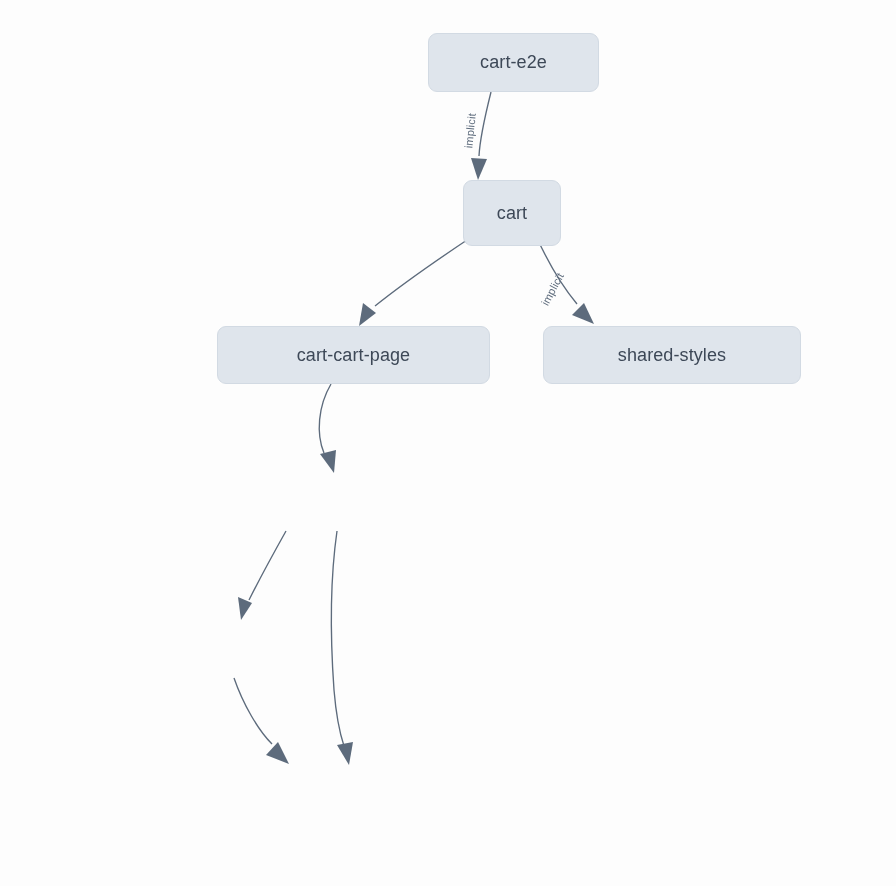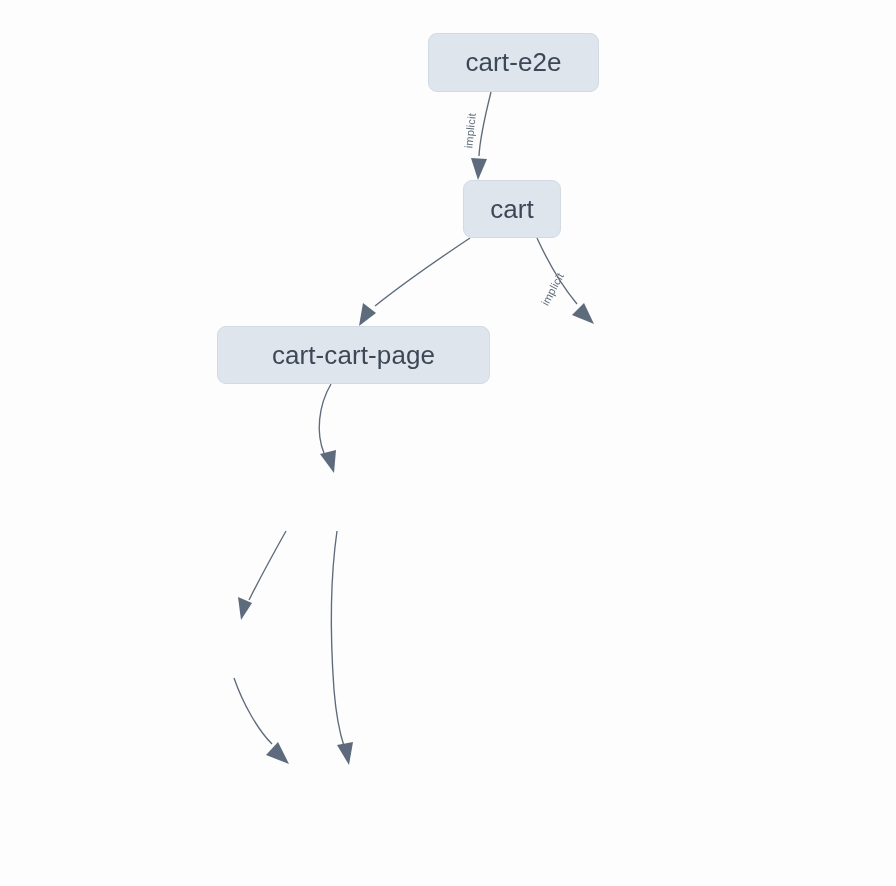--- a/index.html
+++ b/index.html
@@ -32,21 +32,21 @@
     position: absolute;
     box-sizing: border-box;
     display: flex;
     align-items: center;
     justify-content: center;
     background: #dfe5ec;
     border: 1px solid #d2dae3;
     border-radius: 9px;
     color: #3d4857;
     font-family: "Liberation Sans", sans-serif;
-    font-size: 26px;
+    font-size: 18px;
     font-weight: 400;
     letter-spacing: 0.1px;
     white-space: nowrap;
     cursor: pointer;
     user-select: none;
   }
   .graph-node .node-label {
     pointer-events: none;
   }
   .edge-path {
@@ -109,25 +109,28 @@
 
     <text class="edge-label" x="474" y="131" text-anchor="middle" transform="rotate(-84 474 131)">implicit</text>
 
     <text class="edge-label" x="556" y="291" text-anchor="middle" transform="rotate(-62 556 291)">implicit</text>
   </svg>
 
   <div class="graph-node" style="left:428px; top:33px; width:171px; height:59px;">
     <span class="node-label">cart-e2e</span>
   </div>
 
-  <div class="graph-node" style="left:463px; top:180px; width:98px; height:58px;">
+  <div class="graph-node" style="left:463px; top:180px; width:98px; height:66px;">
     <span class="node-label">cart</span>
   </div>
 
   <div class="graph-node" style="left:217px; top:326px; width:273px; height:58px;">
     <span class="node-label">cart-cart-page</span>
   </div>
 
+  <div class="graph-node" style="left:543px; top:326px; width:258px; height:58px;">
+    <span class="node-label">shared-styles</span>
+  </div>
 
 
 
 
 </div>
 
 </body></html>

